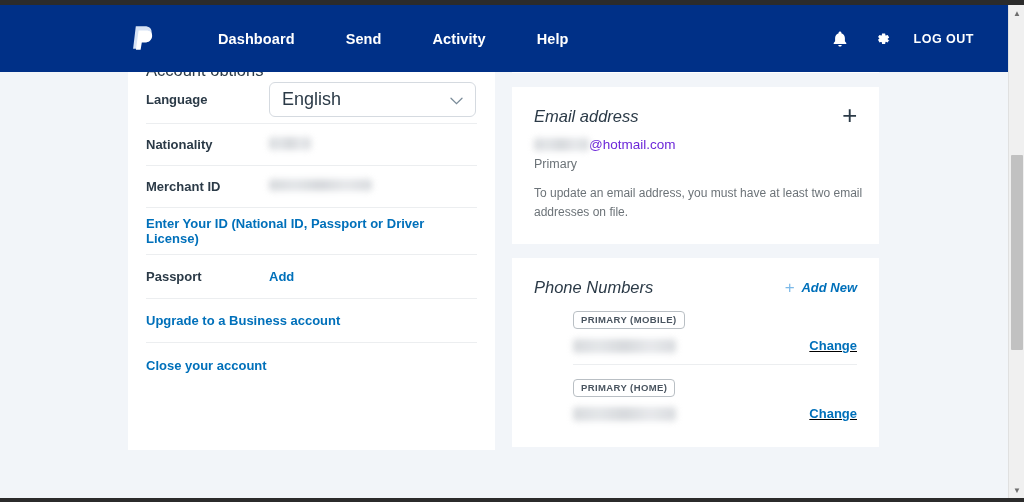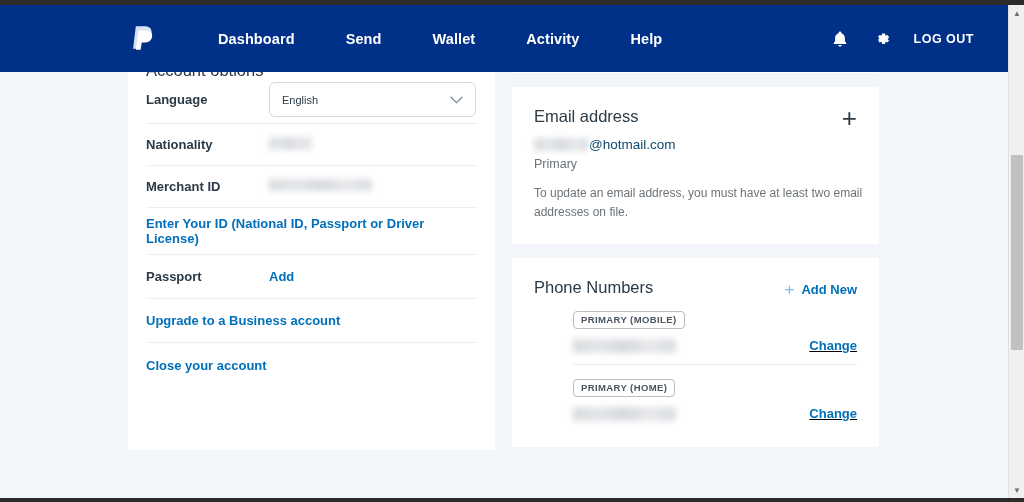--- a/index.html
+++ b/index.html
@@ -138,21 +138,21 @@
 
   .select {
     width: 207px;
     height: 35px;
     border: 1px solid #d5dae0;
     border-radius: 6px;
     background: #fff;
     display: flex;
     align-items: center;
     padding: 0 12px;
-    font-size: 11px;
+    font-size: 18px;
     color: #2b3a47;
     cursor: pointer;
   }
   .select .chev {
     margin-left: auto;
     color: #7a8b99;
   }
 
   .blur {
     display: inline-block;
@@ -196,38 +196,39 @@
     padding: 20px 22px 22px 22px;
     margin-bottom: 14px;
   }
   .card-cut {
     background: #ffffff;
     height: 13px;
     margin-bottom: 14px;
   }
   .card-head {
     display: flex;
-    align-items: flex-end;
+    align-items: flex-start;
+    font-style: italic;
   }
   .card-h {
     font-size: 16.5px;
     color: #2b3a47;
     font-weight: normal;
   }
   .plus-big {
     margin-left: auto;
     font-size: 26px;
     line-height: 16px;
     color: #2b3a47;
     cursor: pointer;
     font-weight: 300;
   }
   .email-value {
     font-size: 13.5px;
-    color: #0c4a6e;
+    color: #6d28d9;
     margin-top: 11px;
   }
   .primary-label {
     font-size: 12.5px;
     color: #6c7378;
     margin-top: 5px;
   }
   .note {
     font-size: 12px;
     color: #6c7378;
@@ -329,21 +330,20 @@
     <div class="nav-logo">
       <svg width="26" height="30" viewBox="0 0 26 30" aria-hidden="true">
         <path d="M5.8 2.2h8.9c4.6 0 7.5 2.4 6.9 7.1-.6 4.6-4 7.1-8.6 7.1H9.6l-1.3 8.3H3.1L5.8 2.2z" fill="#d7e3f5"></path>
         <path d="M8.6 6.6h7.6c3.9 0 6.4 2 5.9 6-.5 3.9-3.4 6-7.3 6h-3l-1.2 7.1H5.9L8.6 6.6z" fill="#ffffff"></path>
       </svg>
     </div>
 
     <div class="nav-links">
       <div class="nav-link">Dashboard</div>
       <div class="nav-link">Send</div>
-      <div class="nav-link">Wallet</div>
       <div class="nav-link">Activity</div>
       <div class="nav-link">Help</div>
     </div>
 
     <div class="nav-right">
       <div class="nav-icon">
         <svg width="16" height="18" viewBox="0 0 16 18" aria-hidden="true">
           <path d="M8 1.4c-.8 0-1.4.6-1.4 1.3v.5C4.5 3.8 3.1 5.7 3.1 8v3.3L1.7 13v.9h12.6V13l-1.4-1.7V8c0-2.3-1.4-4.2-3.5-4.8v-.5c0-.7-.6-1.3-1.4-1.3z" fill="#ffffff"></path>
           <path d="M6.3 15c0 .9.8 1.6 1.7 1.6s1.7-.7 1.7-1.6H6.3z" fill="#ffffff"></path>
         </svg>

